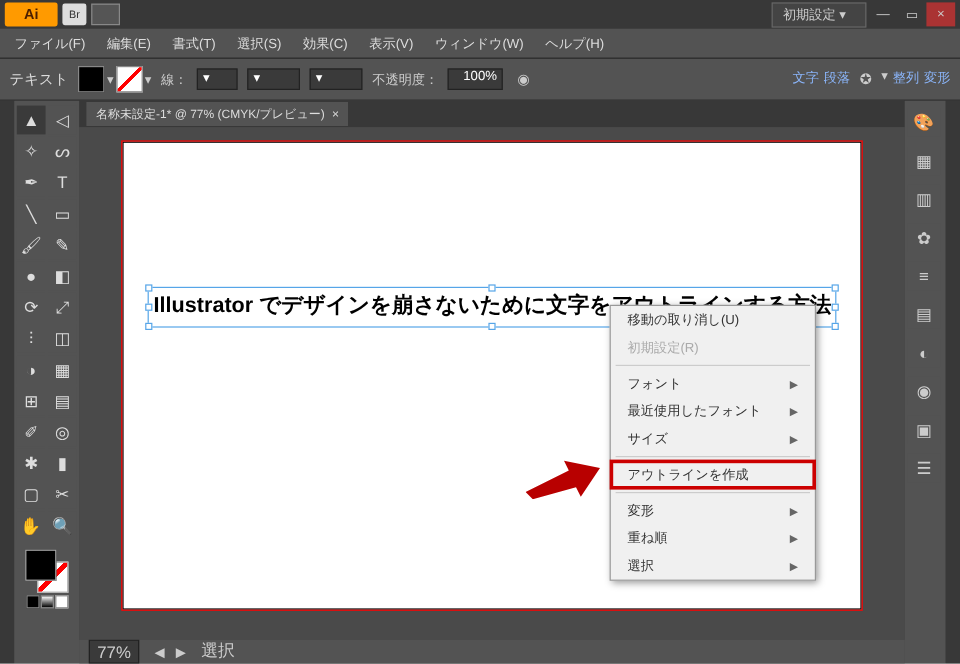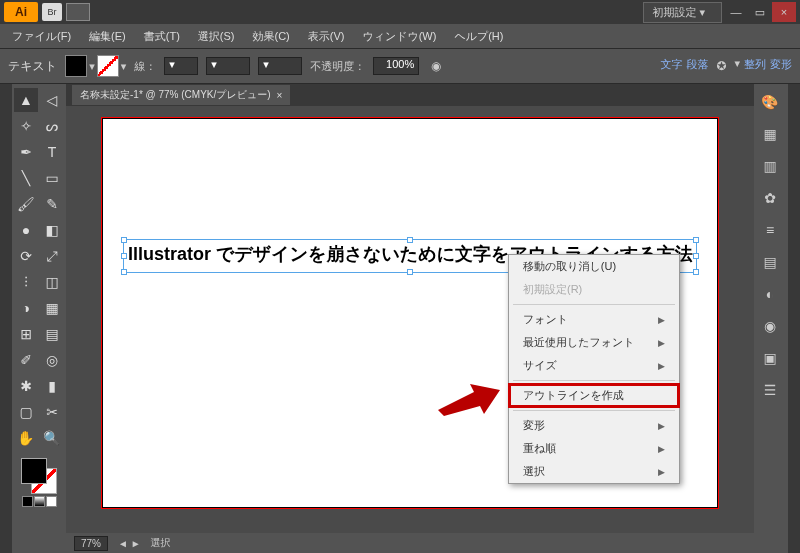--- a/index.html
+++ b/index.html
@@ -2,21 +2,21 @@
 <html><head>
 <meta charset="utf-8">
 <style>
 * { margin: 0; padding: 0; box-sizing: border-box; font-family: "Meiryo", "Yu Gothic", sans-serif; }
 body { background: #fff; width: 800px; height: 553px; overflow: hidden; position: relative; }
 .app { width: 800px; height: 553px; background: #4a4a4a; display: flex; flex-direction: column; }
 
 
 .titlebar { height: 24px; background: #383838; display: flex; align-items: center; justify-content: space-between; padding: 0 4px; }
 .titlebar-left { display: flex; align-items: center; gap: 4px; }
-.ai-logo { width: 34px; height: 20px; background: #ff9a00; color: #4a1e00; font-weight: bold; font-size: 12px; display: flex; align-items: center; justify-content: center; border-radius: 2px; }
+.ai-logo { width: 44px; height: 20px; background: #ff9a00; color: #4a1e00; font-weight: bold; font-size: 12px; display: flex; align-items: center; justify-content: center; border-radius: 2px; }
 .br-badge { width: 20px; height: 18px; background: #ddd; color: #333; font-size: 9px; display: flex; align-items: center; justify-content: center; border-radius: 2px; }
 .layout-icon { width: 24px; height: 18px; border: 1px solid #888; background: #555; }
 .titlebar-right { display: flex; align-items: center; gap: 2px; }
 .workspace-select { background: #444; color: #ccc; font-size: 11px; padding: 2px 16px 2px 8px; border: 1px solid #666; }
 .window-controls { display: flex; }
 .window-btn { width: 24px; height: 20px; display: flex; align-items: center; justify-content: center; color: #ccc; font-size: 11px; }
 .window-close { background: #a33; }
 
 
 .menubar { height: 24px; background: #535353; display: flex; align-items: center; padding: 0 4px; gap: 2px; }
@@ -55,21 +55,21 @@
 
 .doc-area { flex: 1; display: flex; flex-direction: column; background: #4a4a4a; min-width: 0; }
 .doc-tab-bar { height: 22px; background: #383838; display: flex; align-items: center; padding-left: 6px; }
 .doc-tab { background: #535353; color: #ddd; font-size: 10px; padding: 3px 8px; display: flex; align-items: center; gap: 6px; }
 .doc-tab-close { font-size: 10px; }
 .canvas-wrap { flex: 1; position: relative; background: #4a4a4a; overflow: hidden; }
 .artboard { position: absolute; left: 36px; top: 12px; width: 616px; height: 390px; background: #fff; border: 1px solid #000; outline: 1px solid red; }
 .text-object { position: absolute; left: 20px; top: 120px; right: 20px; height: 34px; border: 1px solid #56a5e8; }
 .text-content { font-size: 18px; font-weight: bold; color: #000; white-space: nowrap; padding: 2px 4px; }
 .sel-handle { width: 6px; height: 6px; background: #fff; border: 1px solid #56a5e8; position: absolute; }
-.status-strip { height: 20px; background: #535353; display: flex; align-items: center; gap: 10px; padding: 0 8px; color: #ccc; font-size: 10px; }
+.status-strip { height: 20px; background: #535353; display: flex; align-items: center; gap: 10px; padding: 0 8px; color: #ccc; font-size: 14px; }
 .zoom-box { background: #3a3a3a; padding: 1px 6px; border: 1px solid #222; }
 
 
 .right-strip { width: 12px; background: #383838; }
 .right-panels { width: 34px; background: #535353; padding: 6px 2px; display: flex; flex-direction: column; gap: 8px; }
 .right-icon { width: 28px; height: 24px; display: flex; align-items: center; justify-content: center; color: #ccc; font-size: 14px; background: #535353; }
 
 
 .context-menu { position: absolute; left: 508px; top: 254px; width: 172px; background: #f0f0f0; border: 1px solid #999; box-shadow: 2px 2px 6px rgba(0,0,0,0.4); font-size: 11px; }
 .cm-item { padding: 4px 14px 4px 14px; color: #333; display: flex; justify-content: space-between; align-items: center; }

